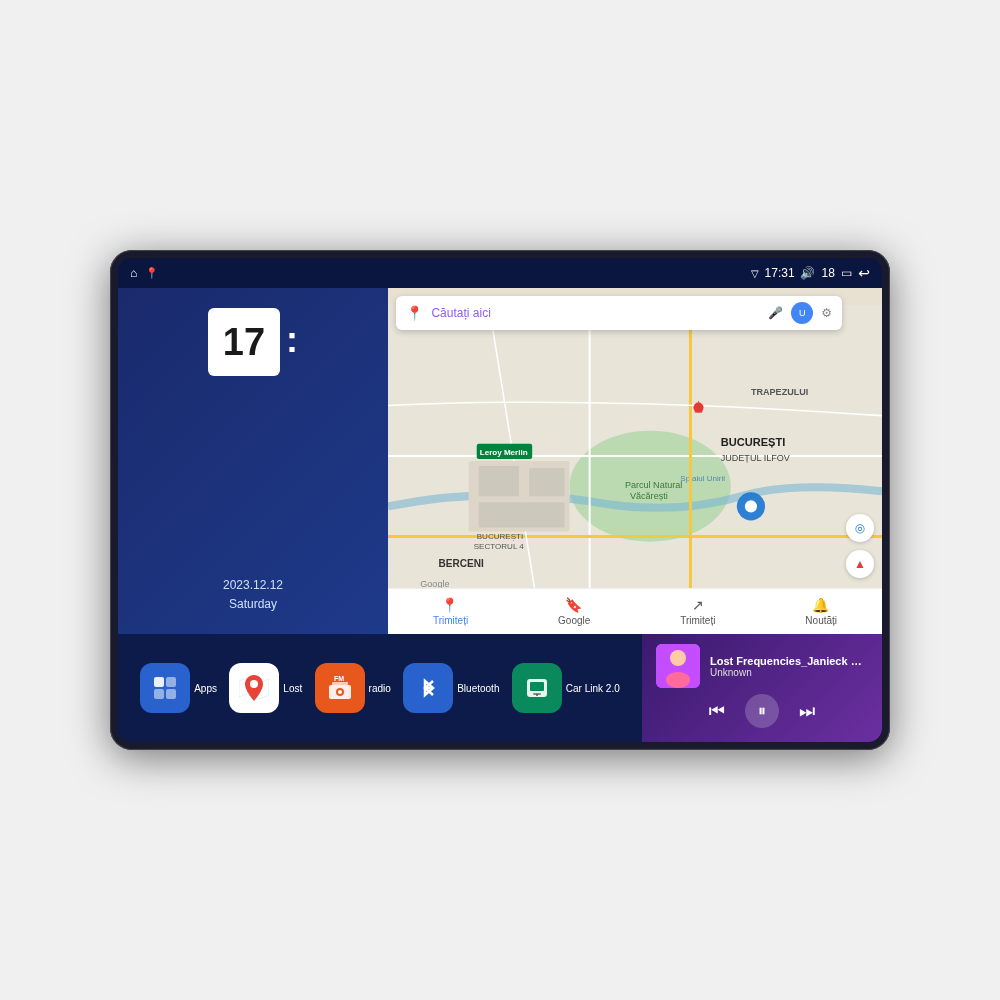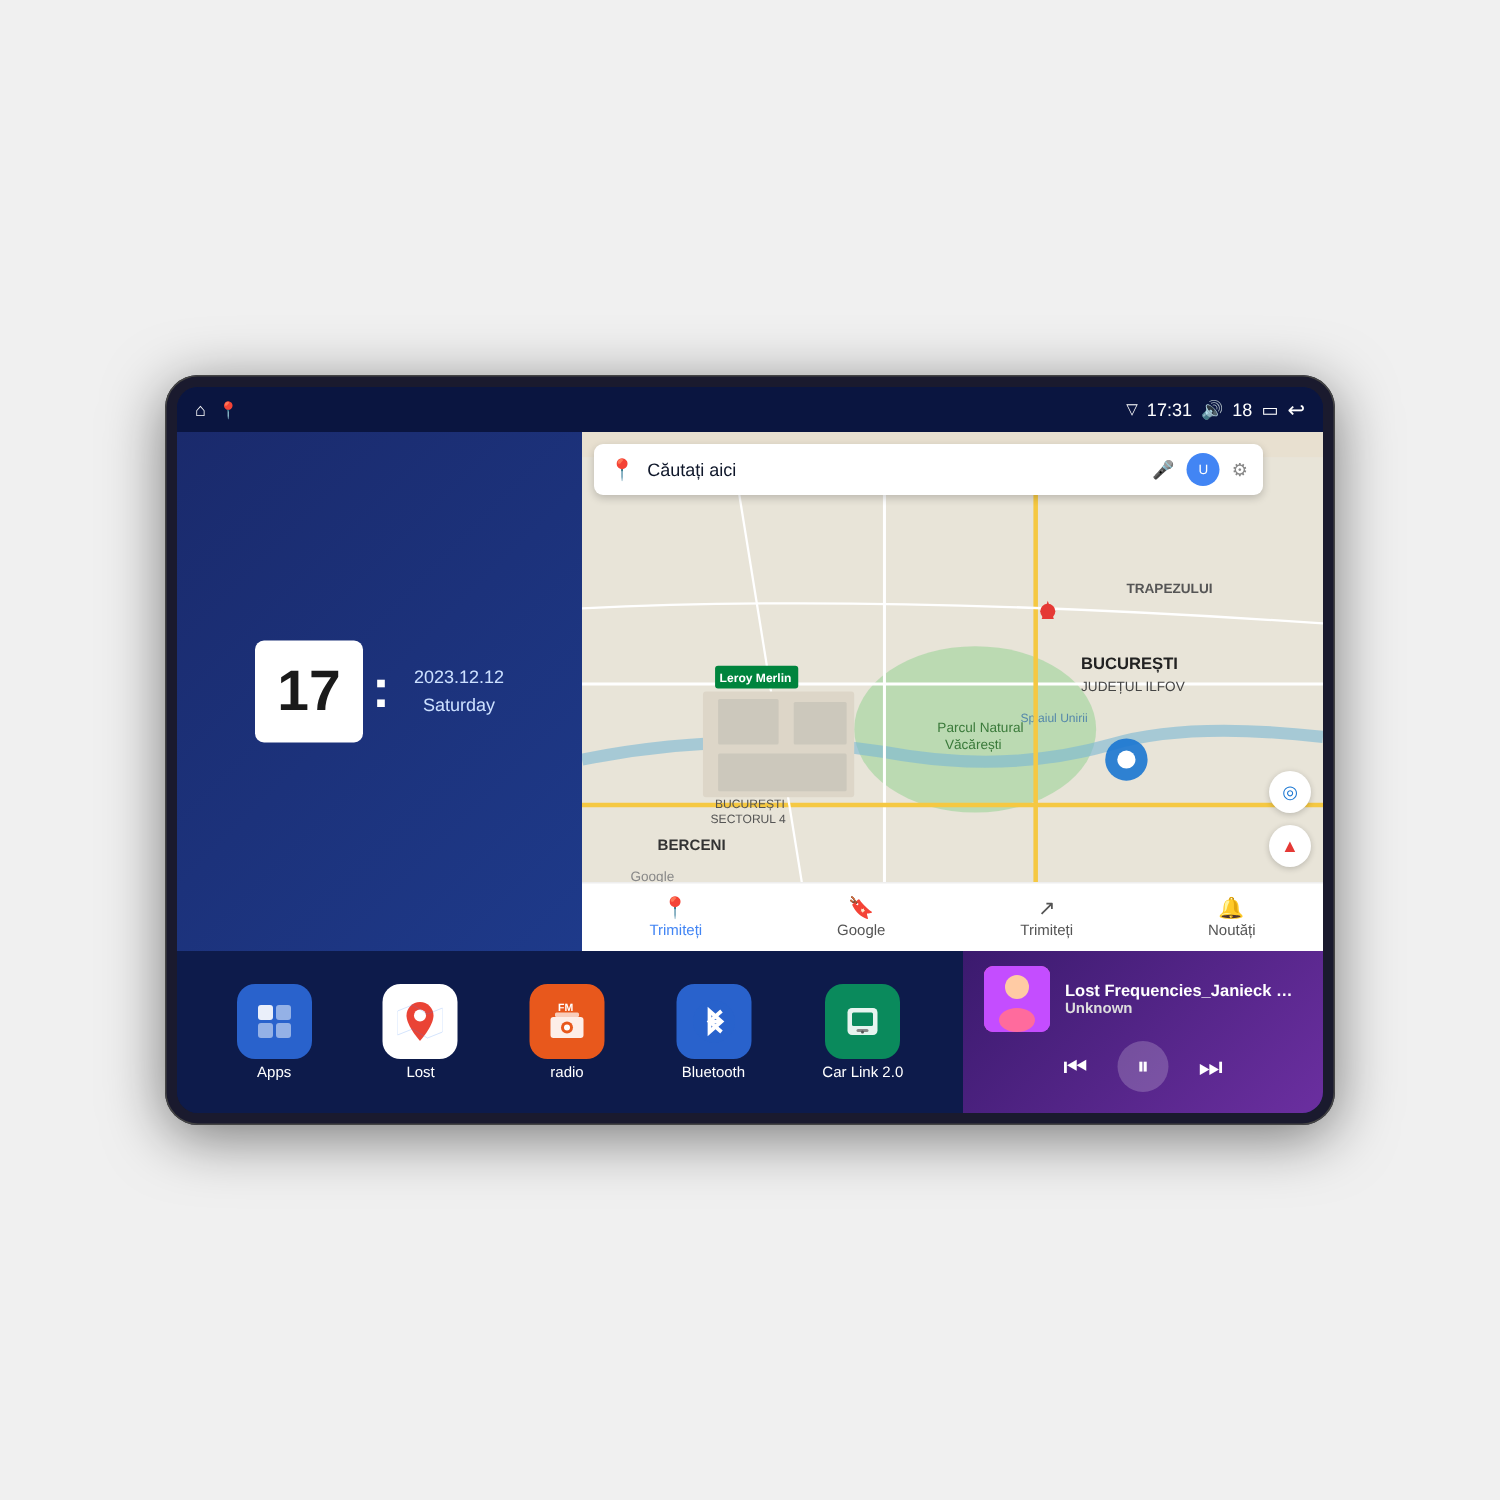--- a/index.html
+++ b/index.html
@@ -75,23 +75,23 @@
       flex: 1;
       overflow: hidden;
     }
 
     
     .clock-panel {
       width: 270px;
       flex-shrink: 0;
       background: linear-gradient(135deg, #1a2a6c 0%, #1e3a8a 100%);
       display: flex;
-      flex-direction: row;
-      align-items: center;
-      justify-content: center;
+      flex-direction: column;
+      align-items: center;
+      justify-content: space-between;
       padding: 20px;
       gap: 16px;
     }
 
     .clock-display {
       display: flex;
       align-items: center;
       gap: 6px;
     }
 
@@ -147,21 +147,21 @@
       border-radius: 6px;
       display: flex;
       align-items: center;
       padding: 0 10px;
       gap: 8px;
       box-shadow: 0 2px 6px rgba(0,0,0,0.2);
       z-index: 10;
     }
 
     .map-pin-icon { color: #4285f4; font-size: 14px; }
-    .map-search-text { color: #0f172a; font-size: 12px; flex: 1; }
+    .map-search-text { color: #8b5cf6; font-size: 12px; flex: 1; }
     .map-mic-icon { color: #888; font-size: 12px; }
     .map-avatar { width: 22px; height: 22px; border-radius: 50%; background: #4285f4; display: flex; align-items: center; justify-content: center; color: #fff; font-size: 9px; }
 
     .map-bottom-nav {
       position: absolute;
       bottom: 0;
       left: 0;
       right: 0;
       height: 46px;
       background: #fff;
@@ -228,21 +228,21 @@
     .app-shortcuts {
       flex: 1;
       display: flex;
       align-items: center;
       justify-content: space-around;
       padding: 8px 16px;
     }
 
     .app-item {
       display: flex;
-      flex-direction: column;
+      flex-direction: row;
       align-items: center;
       gap: 4px;
       cursor: pointer;
     }
 
     .app-icon {
       width: 50px;
       height: 50px;
       border-radius: 12px;
       display: flex;
@@ -300,21 +300,20 @@
       font-size: 11px;
       font-weight: bold;
       white-space: nowrap;
       overflow: hidden;
       text-overflow: ellipsis;
     }
 
     .music-artist {
       color: #ddd;
       font-size: 10px;
-      font-weight: bold;
     }
 
     .music-controls {
       display: flex;
       align-items: center;
       justify-content: center;
       gap: 20px;
       padding-bottom: 4px;
     }
 

